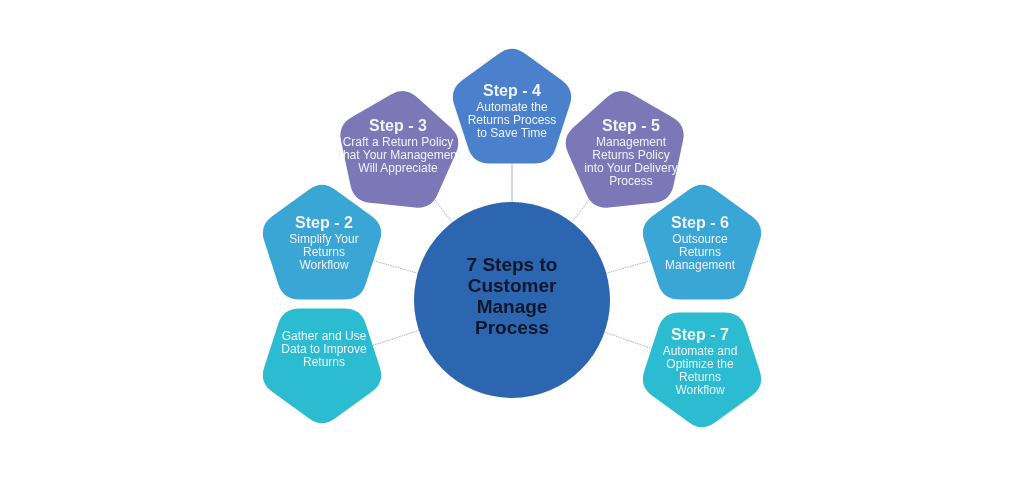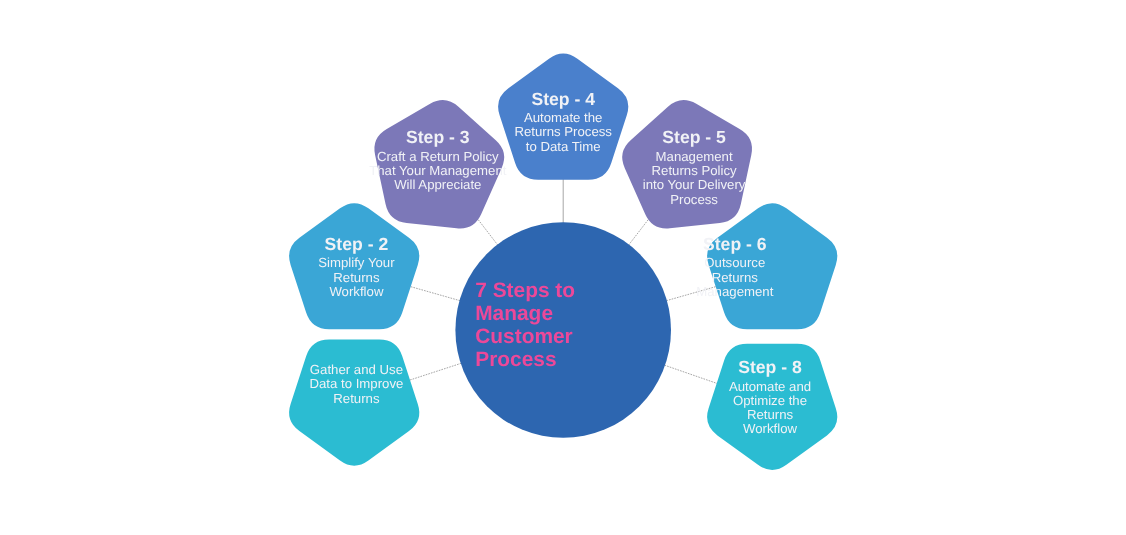--- a/index.html
+++ b/index.html
@@ -1,21 +1,21 @@
 <!DOCTYPE html>
 <html><head>
 <meta charset="utf-8">
 <style>
   html, body { margin: 0; padding: 0; background: #ffffff; }
   body { width: 1024px; height: 486px; position: relative; overflow: hidden; font-family: "Liberation Sans", sans-serif; }
   #diagram { position: absolute; left: 0; top: 0; width: 1024px; height: 486px; }
   .step-text { position: absolute; color: #f1f2f6; text-align: center; }
   .step-title { display: block; font-weight: bold; font-size: 16px; line-height: 18px; margin-bottom: 1px; }
   .step-desc { display: block; font-size: 12px; line-height: 13px; }
-  .center-text { position: absolute; left: 432px; top: 254px; width: 160px; color: #ec4899; text-align: left; font-weight: bold; font-size: 19px; line-height: 21px; }
+  .center-text { position: absolute; left: 432px; top: 254px; width: 160px; color: #0f172a; text-align: center; font-weight: bold; font-size: 19px; line-height: 21px; }
 </style>
 </head>
 <body>
 
 <svg id="diagram" viewBox="0 0 1024 486" xmlns="http://www.w3.org/2000/svg">
   <g id="connectors">
       <line x1="512" y1="300" x2="322" y2="362" stroke="#9a9a9a" stroke-width="0.8" stroke-dasharray="1.5 1"></line>
       <line x1="512" y1="300" x2="322" y2="246" stroke="#9a9a9a" stroke-width="0.8" stroke-dasharray="1.5 1"></line>
       <line x1="512" y1="300" x2="398" y2="152" stroke="#9a9a9a" stroke-width="0.8" stroke-dasharray="1.5 1"></line>
       <line x1="512" y1="300" x2="512" y2="110" stroke="#9a9a9a" stroke-width="0.8" stroke-dasharray=""></line>
@@ -30,22 +30,22 @@
       <path d="M499.1,53.4 Q512.0,44.0 524.9,53.4 L561.8,80.2 Q574.8,89.6 569.8,104.8 L555.7,148.2 Q550.8,163.4 534.8,163.4 L489.2,163.4 Q473.2,163.4 468.3,148.2 L454.2,104.8 Q449.2,89.6 462.2,80.2 Z" fill="#4a80cc"></path>
       <path d="M608.9,207.5 Q593.0,209.2 586.5,194.5 L568.0,152.9 Q561.4,138.3 573.3,127.6 L607.2,97.1 Q619.1,86.4 633.0,94.4 L672.4,117.2 Q686.3,125.2 683.0,140.8 L673.5,185.4 Q670.2,201.0 654.3,202.7 Z" fill="#7c78b8"></path>
       <path d="M689.1,189.4 Q702.0,180.0 714.9,189.4 L751.8,216.2 Q764.8,225.6 759.8,240.8 L745.7,284.2 Q740.8,299.4 724.8,299.4 L679.2,299.4 Q663.2,299.4 658.3,284.2 L644.2,240.8 Q639.2,225.6 652.2,216.2 Z" fill="#3aa6d6"></path>
       <path d="M714.9,422.6 Q702.0,432.0 689.1,422.6 L652.2,395.8 Q639.2,386.4 644.2,371.2 L658.3,327.8 Q663.2,312.6 679.2,312.6 L724.8,312.6 Q740.8,312.6 745.7,327.8 L759.8,371.2 Q764.8,386.4 751.8,395.8 Z" fill="#2bbcd2"></path>
     </g>
   <circle id="center-circle" cx="512" cy="300" r="98" fill="#2d66b0"></circle>
 </svg>
 
 <div class="center-text">
   <div>7 Steps to</div>
+  <div>Customer</div>
   <div>Manage</div>
-  <div>Customer</div>
   <div>Process</div>
 </div>
 
 <div class="step-text" style="left:262px; top:330px; width:124px;">
   <span class="step-desc">Gather and Use</span>
   <span class="step-desc">Data to Improve</span>
   <span class="step-desc">Returns</span>
 </div>
 
 <div class="step-text" style="left:262px; top:214px; width:124px;">
@@ -59,37 +59,37 @@
   <span class="step-title">Step - 3</span>
   <span class="step-desc">Craft a Return Policy</span>
   <span class="step-desc">That Your Management</span>
   <span class="step-desc">Will Appreciate</span>
 </div>
 
 <div class="step-text" style="left:450px; top:82px; width:124px;">
   <span class="step-title">Step - 4</span>
   <span class="step-desc">Automate the</span>
   <span class="step-desc">Returns Process</span>
-  <span class="step-desc">to Data Time</span>
+  <span class="step-desc">to Save Time</span>
 </div>
 
 <div class="step-text" style="left:567px; top:117px; width:128px;">
   <span class="step-title">Step - 5</span>
   <span class="step-desc">Management</span>
   <span class="step-desc">Returns Policy</span>
   <span class="step-desc">into Your Delivery</span>
   <span class="step-desc">Process</span>
 </div>
 
-<div class="step-text" style="left:606px; top:214px; width:124px;">
+<div class="step-text" style="left:638px; top:214px; width:124px;">
   <span class="step-title">Step - 6</span>
   <span class="step-desc">Outsource</span>
   <span class="step-desc">Returns</span>
   <span class="step-desc">Management</span>
 </div>
 
 <div class="step-text" style="left:638px; top:326px; width:124px;">
-  <span class="step-title">Step - 8</span>
+  <span class="step-title">Step - 7</span>
   <span class="step-desc">Automate and</span>
   <span class="step-desc">Optimize the</span>
   <span class="step-desc">Returns</span>
   <span class="step-desc">Workflow</span>
 </div>
 
 </body></html>

